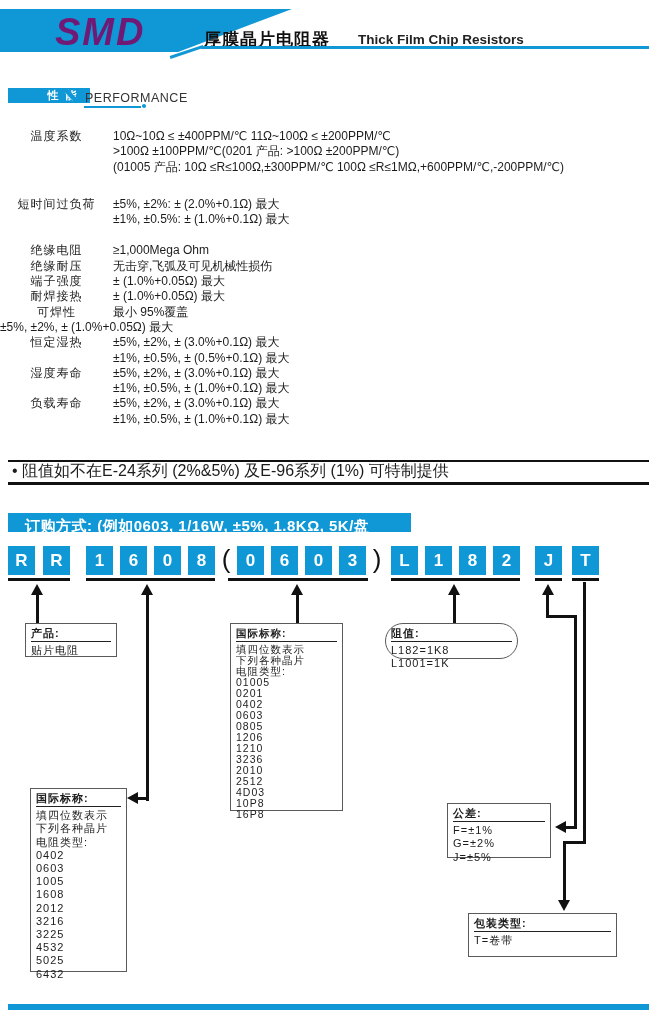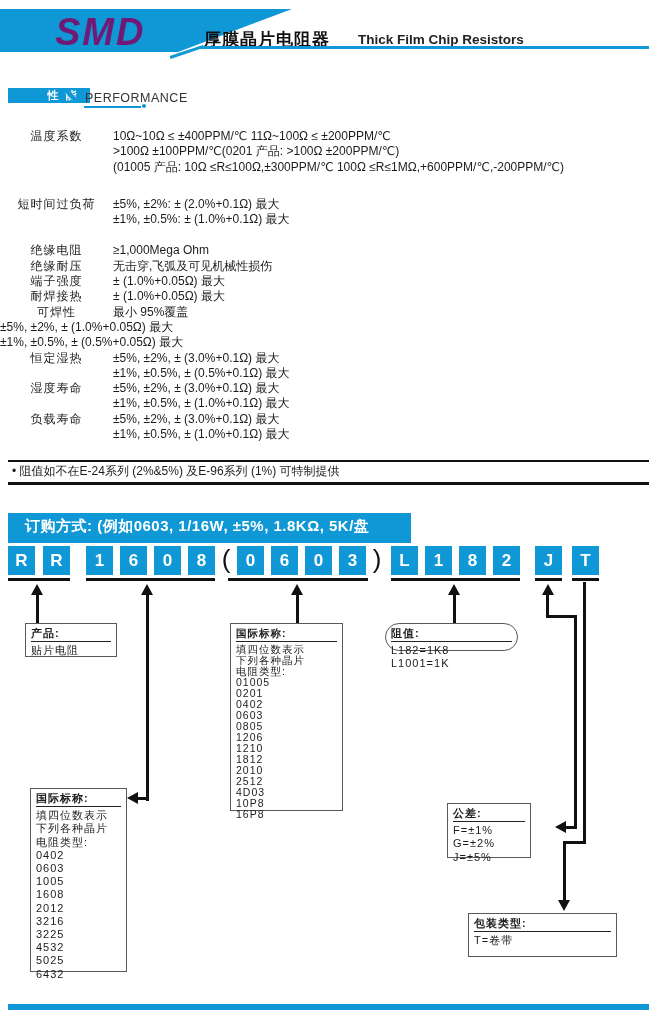--- a/index.html
+++ b/index.html
@@ -28,24 +28,24 @@
   .perf-dot{position:absolute;left:142px;top:104px;width:4px;height:4px;border-radius:50%;background:var(--accent);}
 
   
   .spec{position:absolute;left:0;top:129px;width:657px;font-size:12px;line-height:15.3px;}
   .spec-row{display:flex;}
   .spec-label{width:113px;text-align:center;flex:0 0 113px;letter-spacing:1px;}
   .spec-values{}
 
   
   .rule{position:absolute;left:8px;width:641px;background:#111;}
-  .note-text{position:absolute;left:12px;top:464px;font-size:12px;line-height:14px;text-align:right;}
-
-  
-  .order-banner{position:absolute;left:8px;top:513px;width:403px;height:30px;background:var(--accent);
+  .note-text{position:absolute;left:12px;top:464px;font-size:16px;line-height:14px;text-align:right;}
+
+  
+  .order-banner{position:absolute;left:8px;top:513px;width:403px;height:19px;background:var(--accent);
     color:#fff;font-size:15px;font-weight:bold;line-height:25px;padding-left:17px;box-sizing:border-box;letter-spacing:0.5px;}
   .code-row{position:absolute;left:8px;top:545px;height:30px;display:flex;align-items:center;}
   .code-box{width:27px;height:29px;background:var(--accent);color:#fff;font-size:17px;font-weight:bold;
     text-align:center;line-height:29px;flex:0 0 27px;}
   .code-paren{width:12px;height:30px;color:#111;font-size:26px;font-weight:400;text-align:center;line-height:28px;flex:0 0 12px;}
   .code-u{position:absolute;top:578px;height:3px;background:#111;}
 
   
   .seg{position:absolute;background:var(--line);}
   .ah{position:absolute;width:0;height:0;}
@@ -122,21 +122,20 @@
       </div>
       <div class="spec-row">
         <div class="spec-label">可焊性</div>
         <div class="spec-values">
           <div>最小 95%覆盖</div>
         </div>
       </div>
       <div class="spec-row">
         <div class="spec-values">
           <div>±5%, ±2%, ± (1.0%+0.05Ω) 最大</div>
-          <div>±1%, ±0.5%, ± (0.5%+0.05Ω) 最大</div>
         </div>
       </div>
       <div class="spec-row">
         <div class="spec-label">恒定湿热</div>
         <div class="spec-values">
           <div>±5%, ±2%, ± (3.0%+0.1Ω) 最大</div>
           <div>±1%, ±0.5%, ± (0.5%+0.1Ω) 最大</div>
         </div>
       </div>
       <div class="spec-row">
@@ -228,21 +227,21 @@
         <div>填四位数表示</div>
         <div>下列各种晶片</div>
         <div>电阻类型:</div>
         <div>01005</div>
         <div>0201</div>
         <div>0402</div>
         <div>0603</div>
         <div>0805</div>
         <div>1206</div>
         <div>1210</div>
-        <div>1812</div>
+        <div>3236</div>
         <div>2010</div>
         <div>2512</div>
         <div>4D03</div>
         <div>10P8</div>
         <div>16P8</div>
       </div>
   </div>
 
   <div class="callout" style="left:30px;top:788px;width:97px;height:184px;">
     <span class="co-title">国际标称:</span>
@@ -256,29 +255,29 @@
         <div>1608</div>
         <div>2012</div>
         <div>3216</div>
         <div>3225</div>
         <div>4532</div>
         <div>5025</div>
         <div>6432</div>
       </div>
   </div>
 
-  <div class="callout" style="left:385px;top:623px;width:133px;height:28px;border-radius:22px;">
+  <div class="callout" style="left:385px;top:623px;width:133px;height:36px;border-radius:22px;">
     <span class="co-title">阻值:</span>
     <div class="co-lines">
         <div>L182=1K8</div>
         <div>L1001=1K</div>
       </div>
   </div>
 
-  <div class="callout" style="left:447px;top:803px;width:84px;height:55px;">
+  <div class="callout" style="left:447px;top:803px;width:104px;height:55px;">
     <span class="co-title">公差:</span>
     <div class="co-lines">
         <div>F=±1%</div>
         <div>G=±2%</div>
         <div>J=±5%</div>
       </div>
   </div>
 
   <div class="callout" style="left:468px;top:913px;width:149px;height:44px;">
     <span class="co-title">包装类型:</span>

